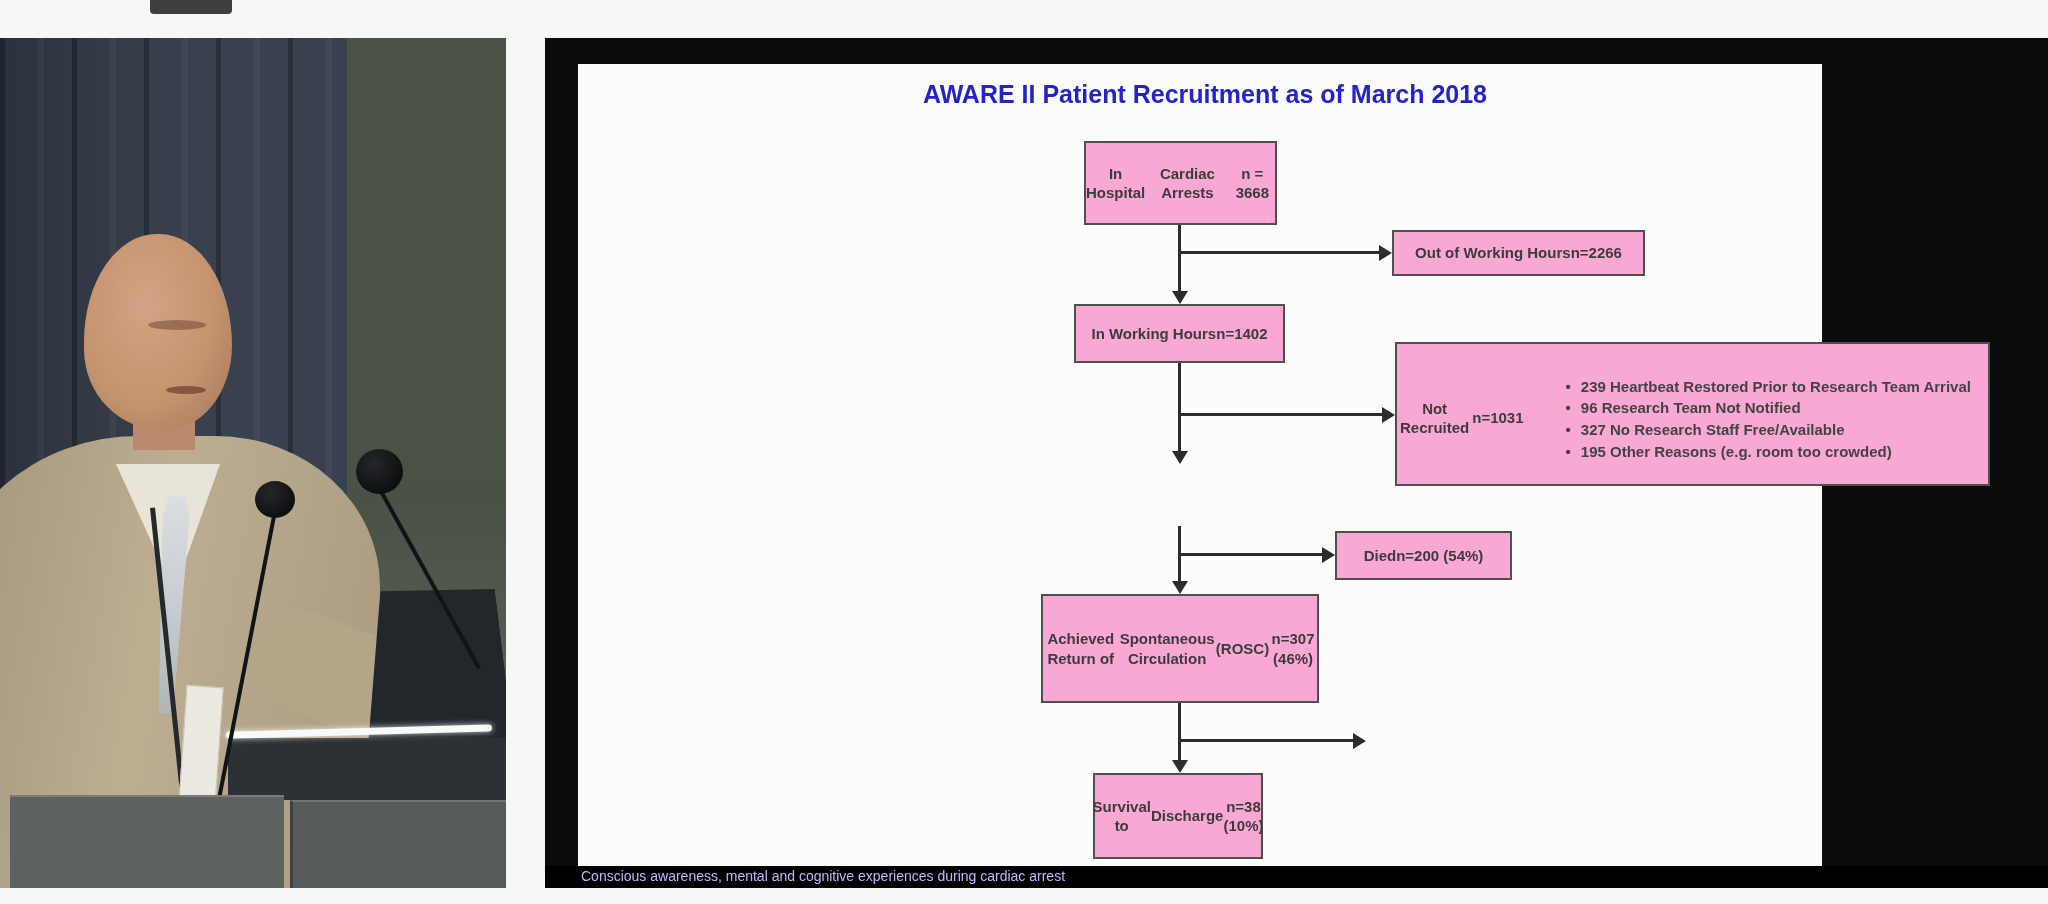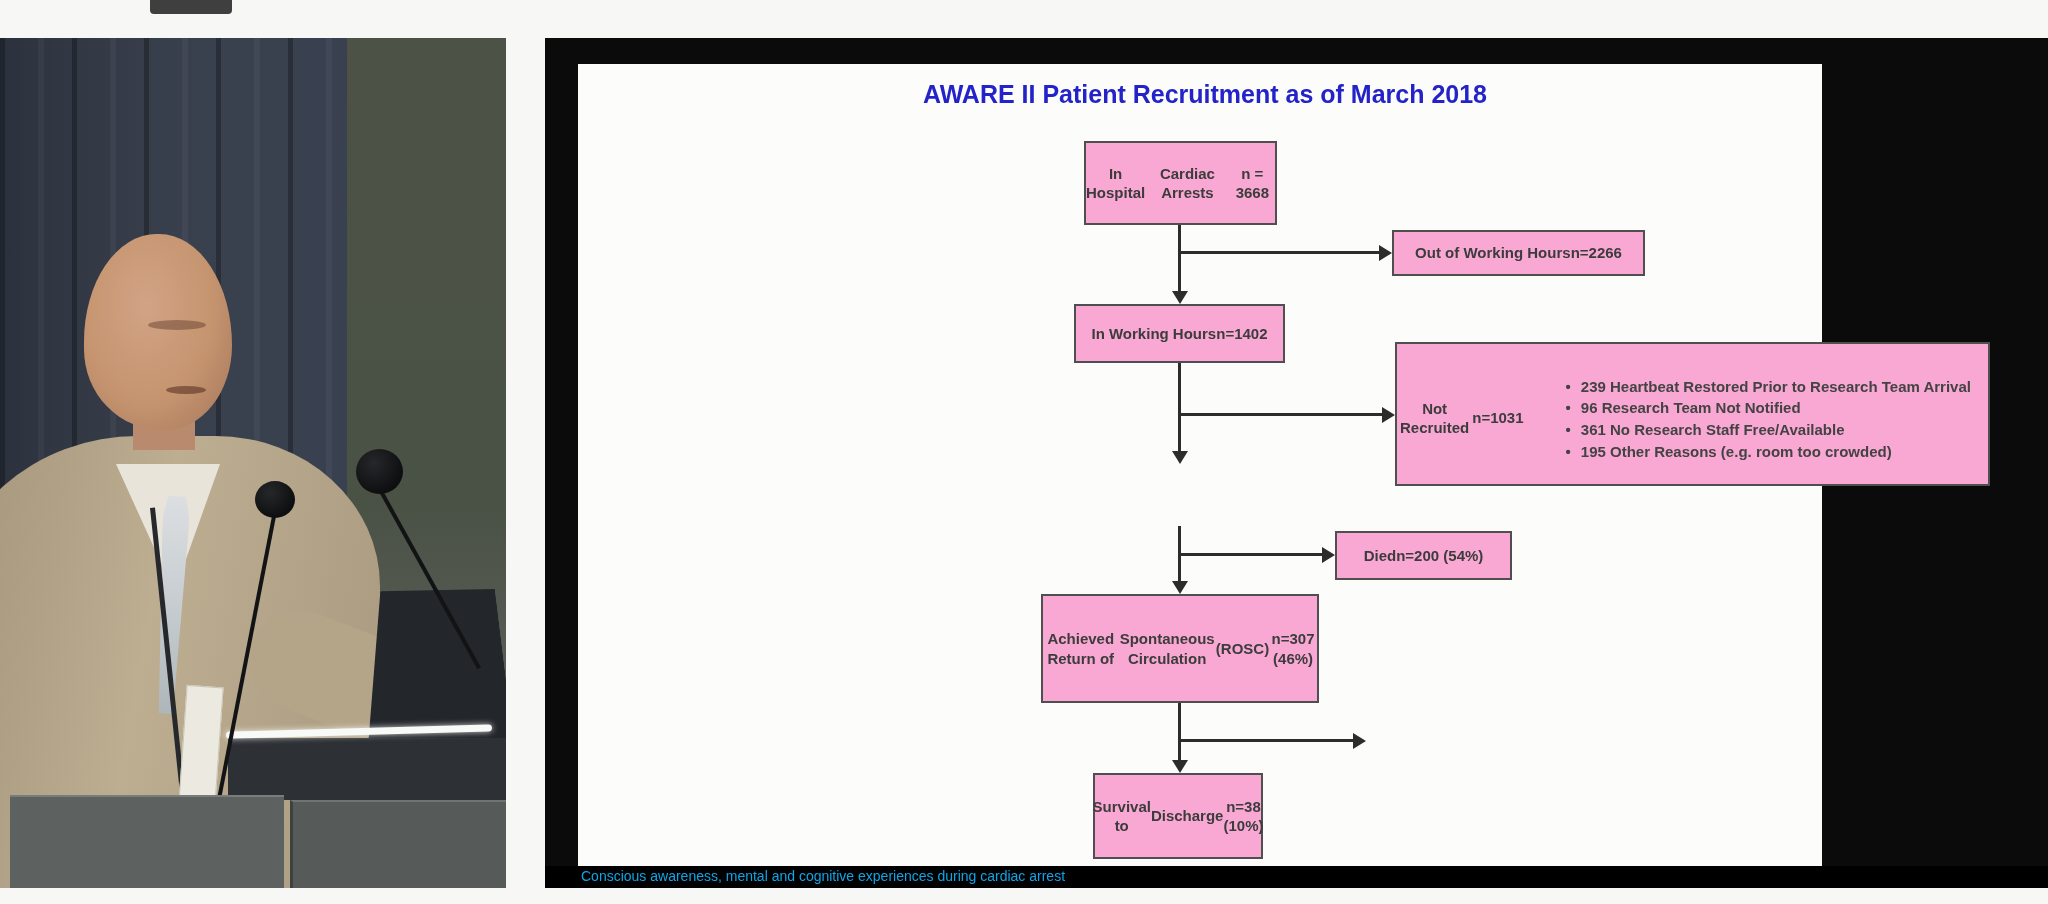--- a/index.html
+++ b/index.html
@@ -53,21 +53,21 @@
   .podium-r{position:absolute;left:290px;top:762px;width:216px;height:88px;background:#565b59;border-left:3px solid #3d4240;border-top:2px solid #6f7371;}
 
   
   .player{position:absolute;left:545px;top:38px;width:1503px;height:850px;background:#0b0b0b;}
   .p-header{position:absolute;left:0;top:0;width:100%;height:26px;background:#050505;}
   .p-name{position:absolute;left:35px;top:3px;font-size:17px;font-weight:bold;color:#f2f2f2;}
   .p-time{position:absolute;right:130px;top:6px;font-size:13px;font-weight:bold;color:#4b4b4b;letter-spacing:1px;}
   .p-marker{position:absolute;left:1180px;top:4px;width:6px;height:16px;background:#9e2a1c;}
   .slide{position:absolute;left:33px;top:26px;width:1244px;height:802px;background:#fcfcfb;}
   .caption-bar{position:absolute;left:0;top:828px;width:100%;height:22px;background:#000;}
-  .caption{position:absolute;left:36px;top:2px;font-size:14px;color:#0ea5e9;white-space:nowrap;}
+  .caption{position:absolute;left:36px;top:2px;font-size:14px;color:#c4b5fd;white-space:nowrap;}
 
   
   .s-title{position:absolute;left:0;top:16px;width:1254px;text-align:center;
      font-size:25px;font-weight:bold;color:#2323c9;}
   .fb{position:absolute;background:#f9a8d4;border:2px solid #4f4f4f;box-sizing:border-box;
      display:flex;flex-direction:row;align-items:center;justify-content:center;
      text-align:center;font-weight:bold;color:#3c3c3c;font-size:15px;line-height:1.3;}
   #b-arrests{left:506px;top:77px;width:193px;height:84px;}
   #b-out{left:814px;top:166px;width:253px;height:46px;}
   #b-working{left:496px;top:240px;width:211px;height:59px;}
@@ -146,21 +146,21 @@
         <span>In Working Hours</span>
         <span>n=1402</span>
       </div>
 
       <div class="fb" id="b-notrec">
         <span>Not Recruited</span>
         <span>n=1031</span>
         <div class="nr-bullets">
           <div class="nr-row">239 Heartbeat Restored Prior to Research Team Arrival</div>
           <div class="nr-row">96 Research Team Not Notified</div>
-          <div class="nr-row">361 No Research Staff Free/Available</div>
+          <div class="nr-row">327 No Research Staff Free/Available</div>
           <div class="nr-row">195 Other Reasons (e.g. room too crowded)</div>
         </div>
       </div>
 
 
       <div class="fb" id="b-died">
         <span>Died</span>
         <span>n=200 (54%)</span>
       </div>
 

